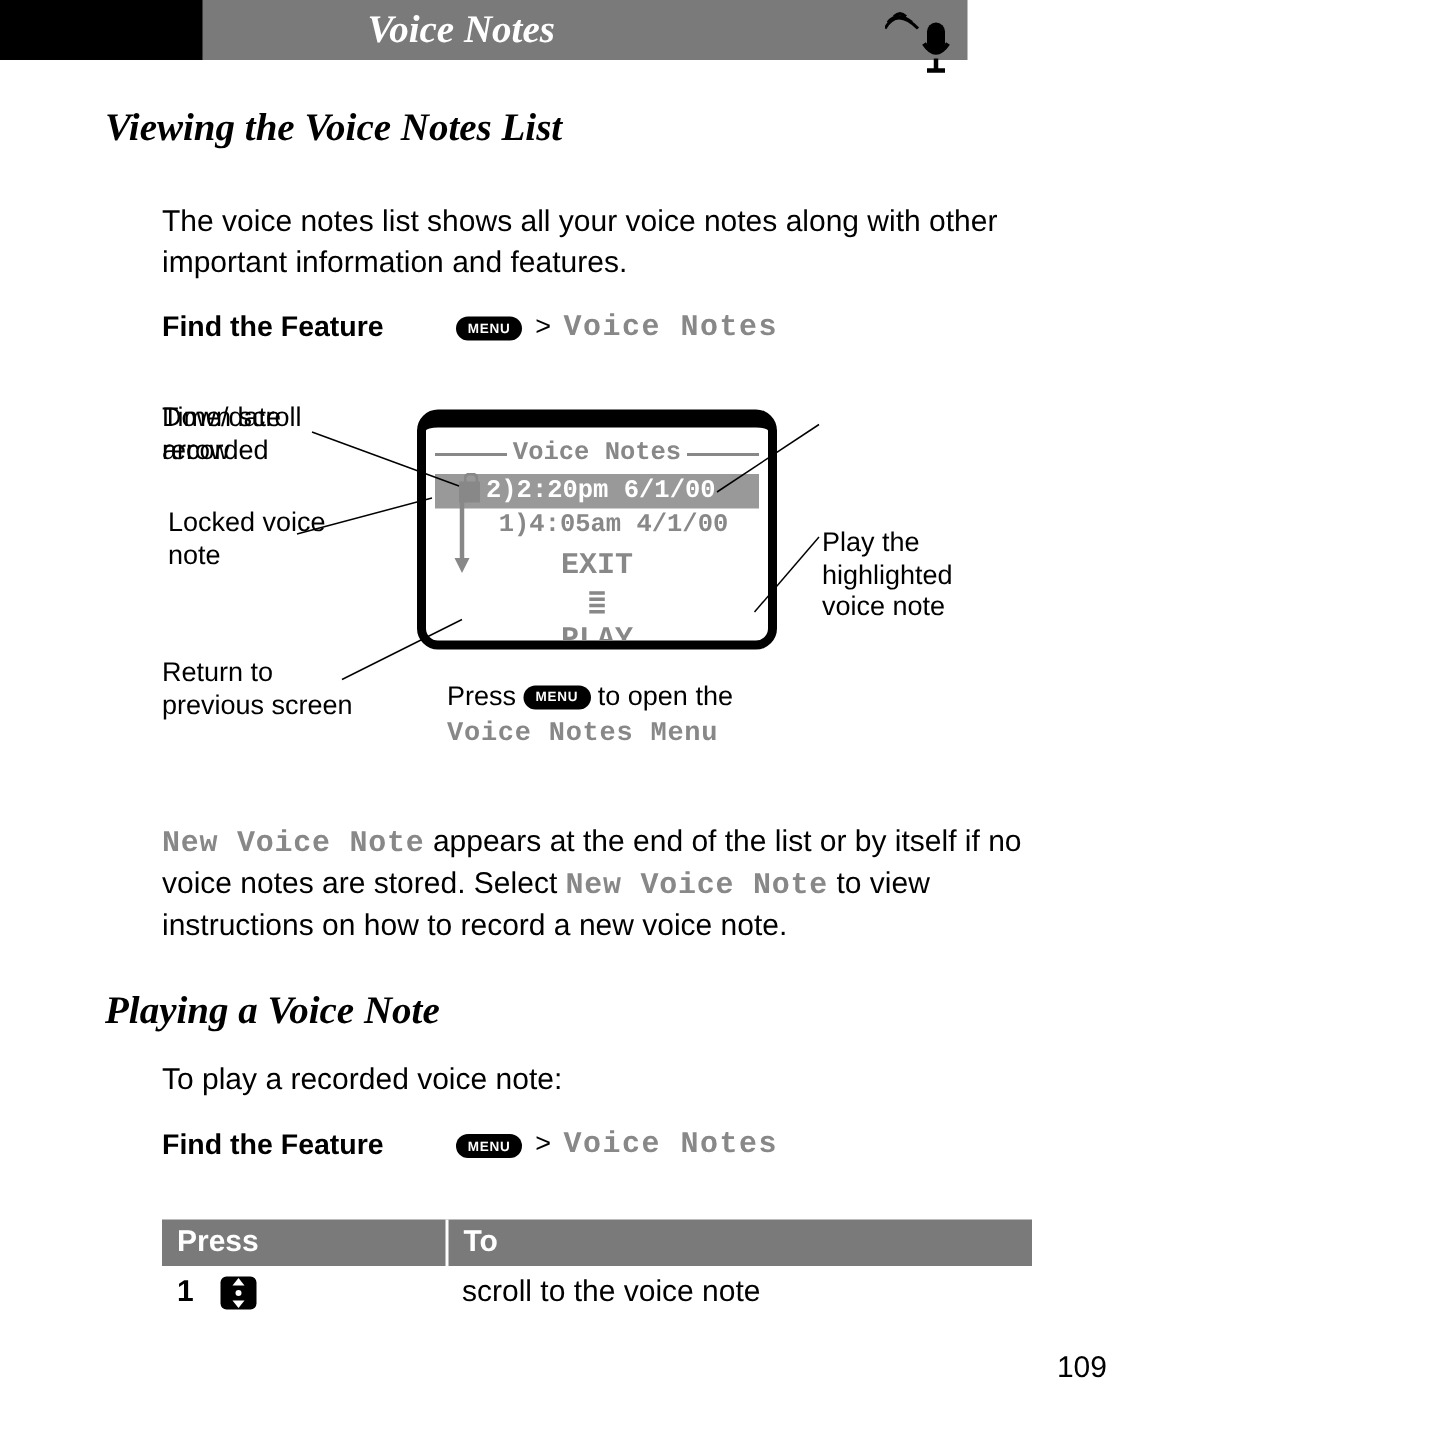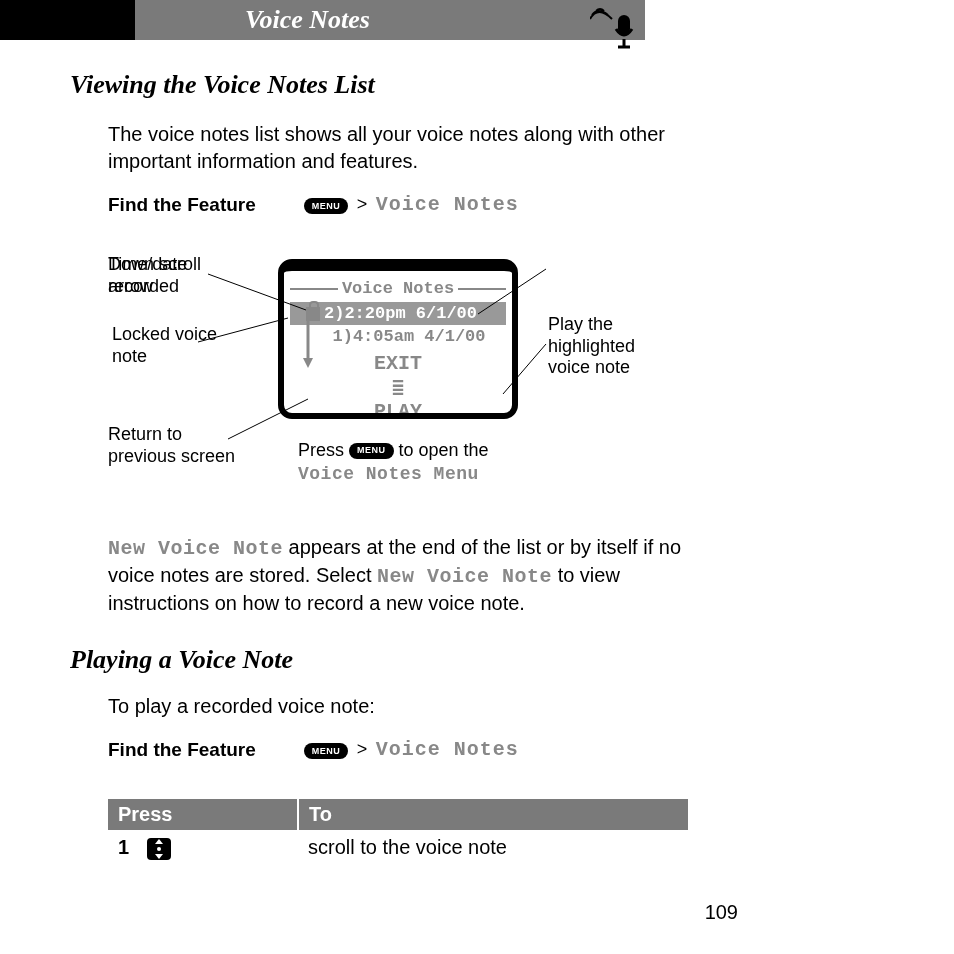--- a/index.html
+++ b/index.html
@@ -42,21 +42,21 @@
     color: #000;
   }
   .content {
     padding: 30px 80px 0 70px;
   }
   .section-heading {
     font-family: Georgia, 'Times New Roman', serif;
     font-style: italic;
     font-weight: bold;
     font-size: 26px;
-    margin-bottom: 21px;
+    margin-bottom: 35px;
   }
   .body-text {
     font-size: 20px;
     line-height: 1.35;
     margin-left: 38px;
     margin-bottom: 18px;
     max-width: 570px;
   }
   .find-feature-row {
     display: flex;
@@ -241,21 +241,21 @@
           <span>PLAY</span>
         </div>
       </div>
     </div>
 
     <div class="callout" style="left:0; top:0; width:110px;">Down scroll arrow</div>
     <div class="callout" style="left:4px; top:70px; width:110px;">Locked voice note</div>
     <div class="callout" style="left:0; top:170px; width:140px;">Return to previous screen</div>
 
     <div class="callout" style="left:440; top:0; width:120px;">Time/date recorded</div>
-    <div class="callout" style="left:440px; top:60px; width:130px;">Play the highlighted voice note</div>
+    <div class="callout" style="left:440px; top:83px; width:130px;">Play the highlighted voice note</div>
 
     <div class="menu-caption">
       <span>Press </span>
       <span class="menu-pill">MENU</span>
       <span> to open the</span><br>
       <span class="mono-gray">Voice Notes Menu</span>
     </div>
 
     <svg style="position:absolute; left:0; top:0; width:600px; height:220px; pointer-events:none;">
       <line x1="100" y1="20" x2="198" y2="56" stroke="#000"></line>

